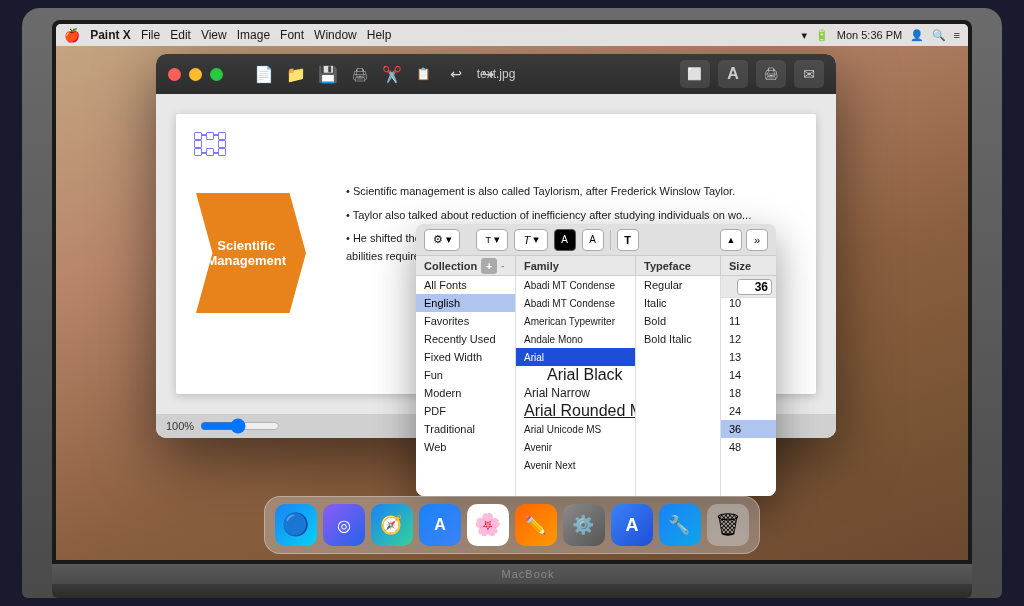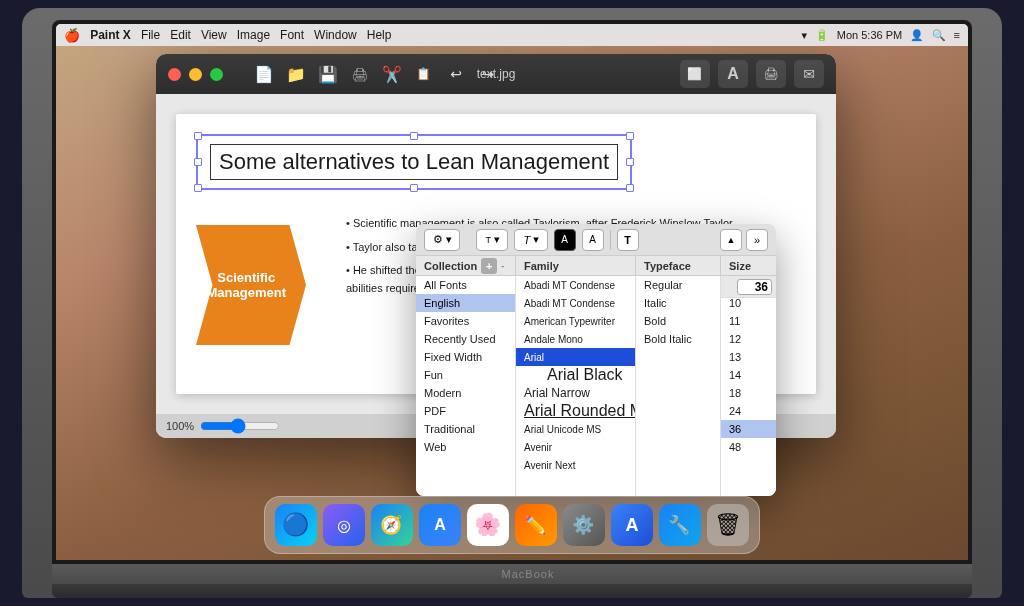--- a/index.html
+++ b/index.html
@@ -514,21 +514,20 @@
             
             <div class="text-selection-box">
               <div class="selection-handle sh-tl"></div>
               <div class="selection-handle sh-tr"></div>
               <div class="selection-handle sh-bl"></div>
               <div class="selection-handle sh-br"></div>
               <div class="selection-handle sh-tm"></div>
               <div class="selection-handle sh-bm"></div>
               <div class="selection-handle sh-lm"></div>
               <div class="selection-handle sh-rm"></div>
-              <div class="canvas-heading">Some alternatives to Lean Management</div>
             </div>
 
             <div class="content-row">
               <div class="arrow-shape">
                 <div class="arrow-body">
                   <div class="arrow-text">Scientific<br>Management</div>
                 </div>
               </div>
               <div class="bullet-list">
                 <p>Scientific management is also called Taylorism, after Frederick Winslow Taylor.</p>

